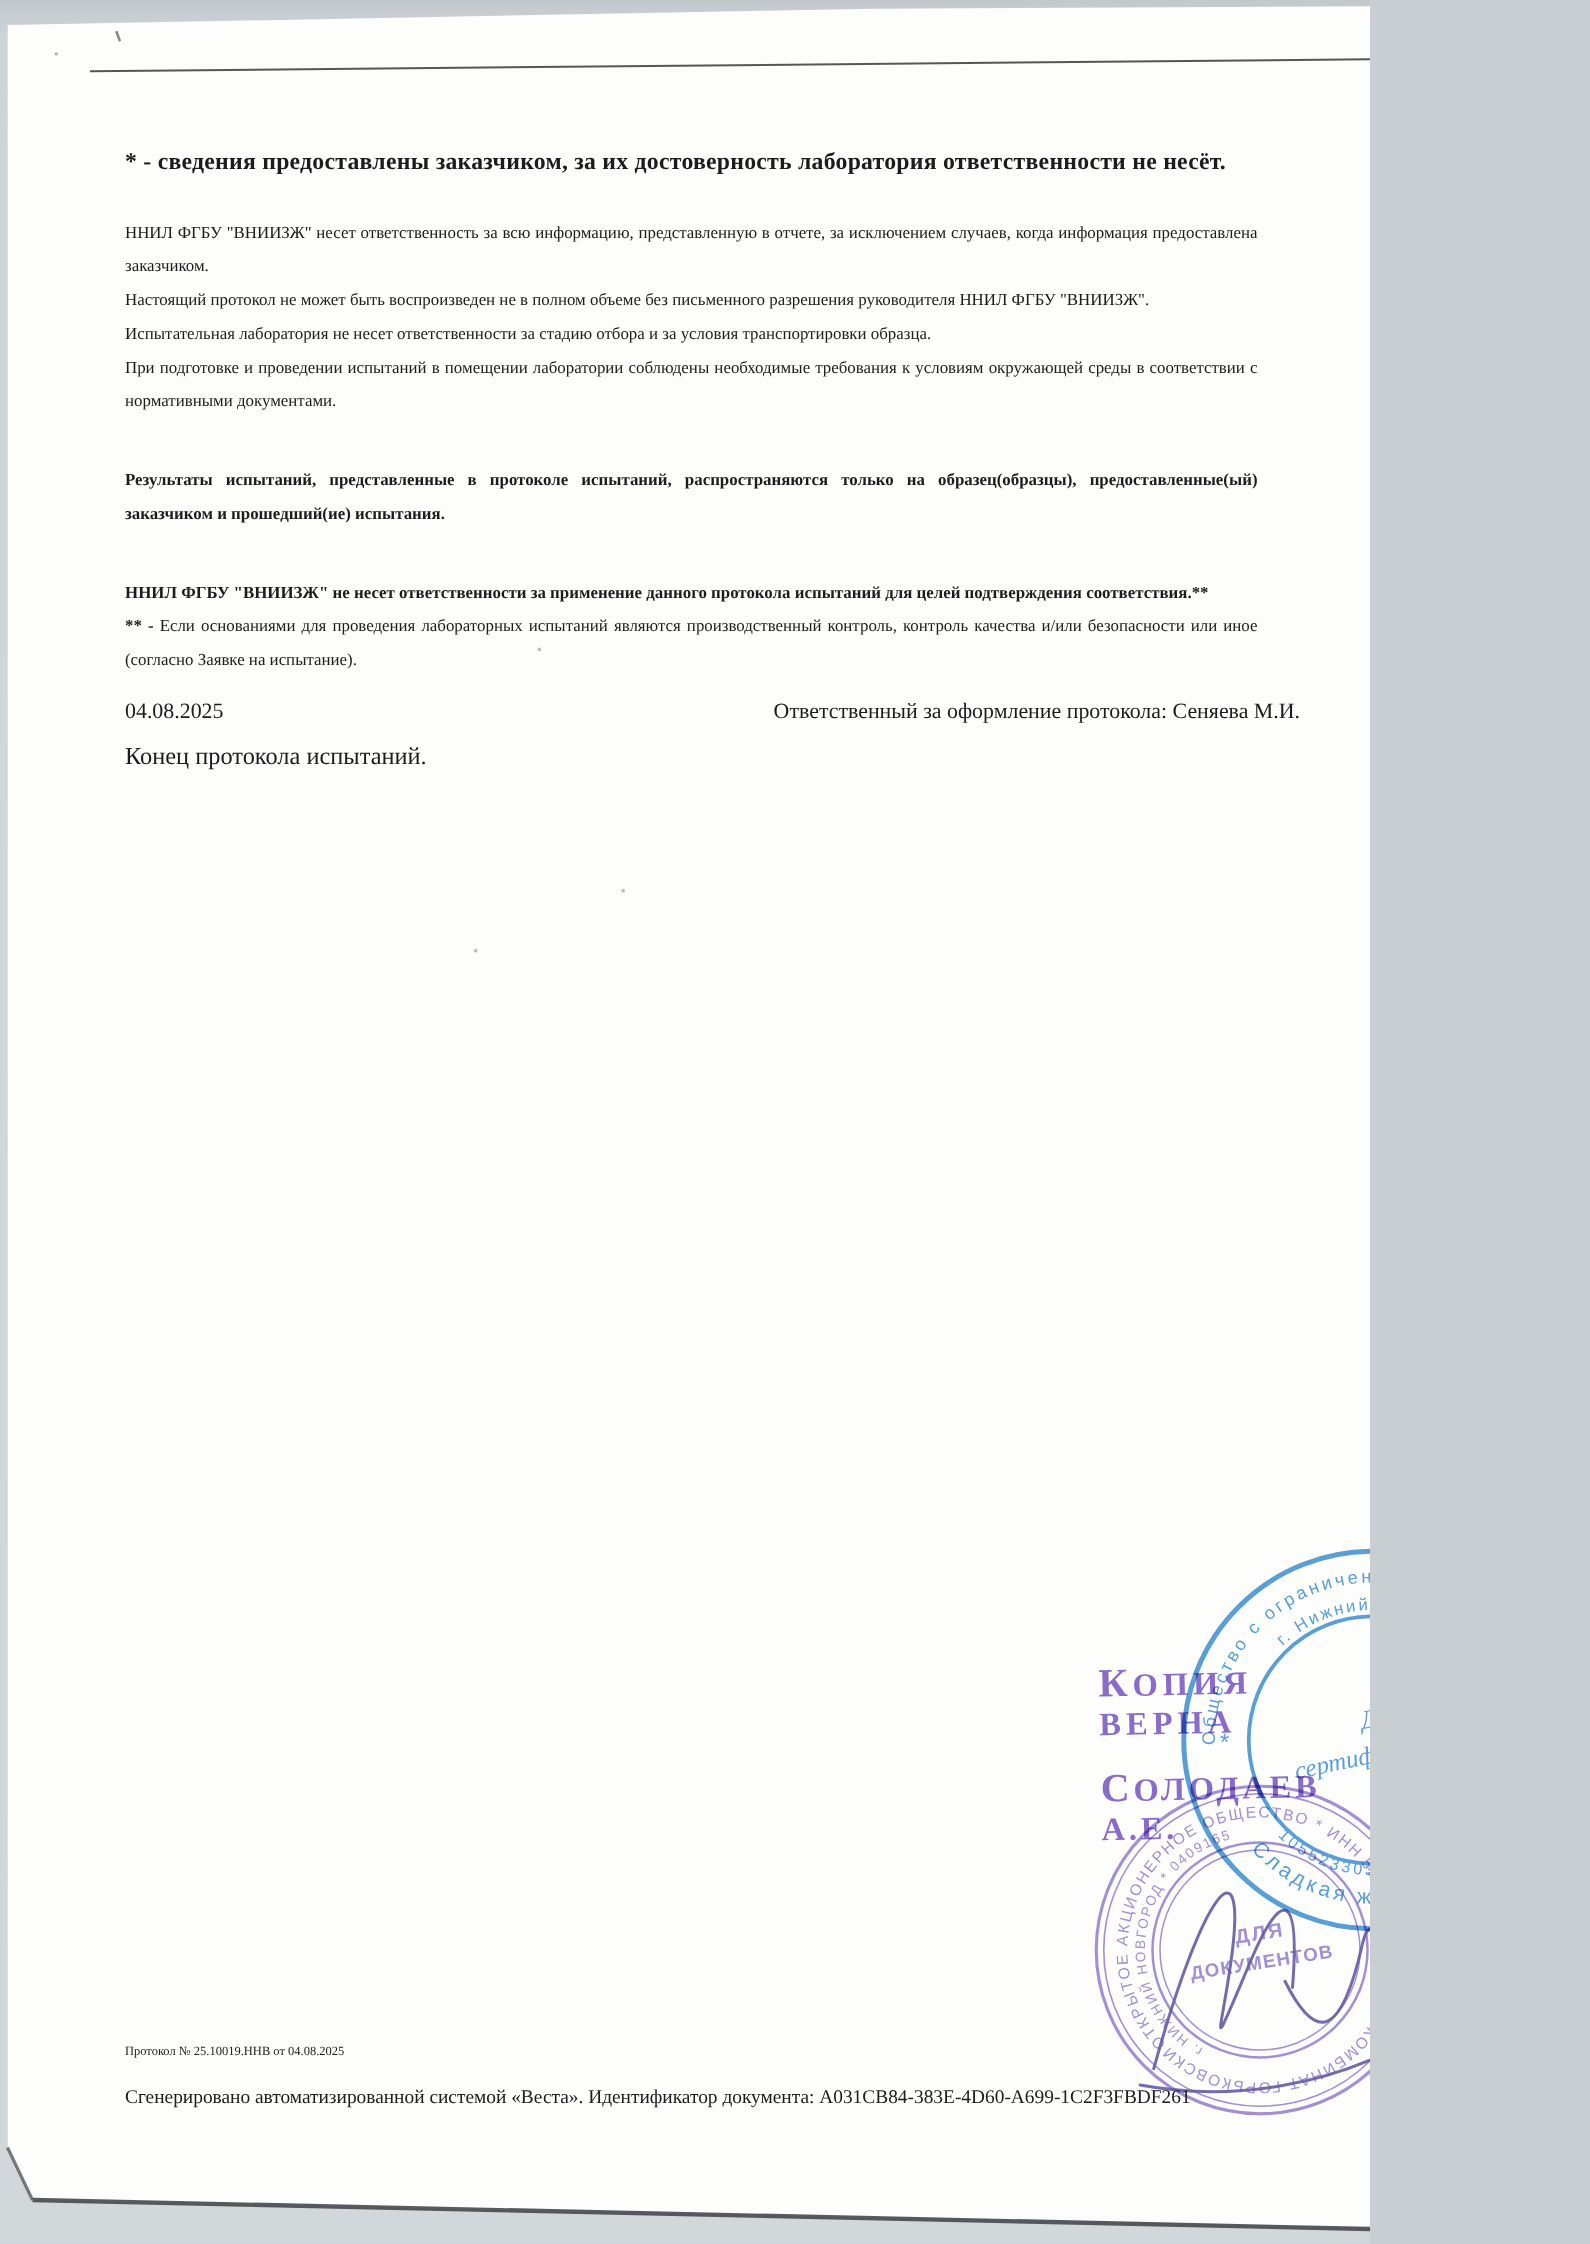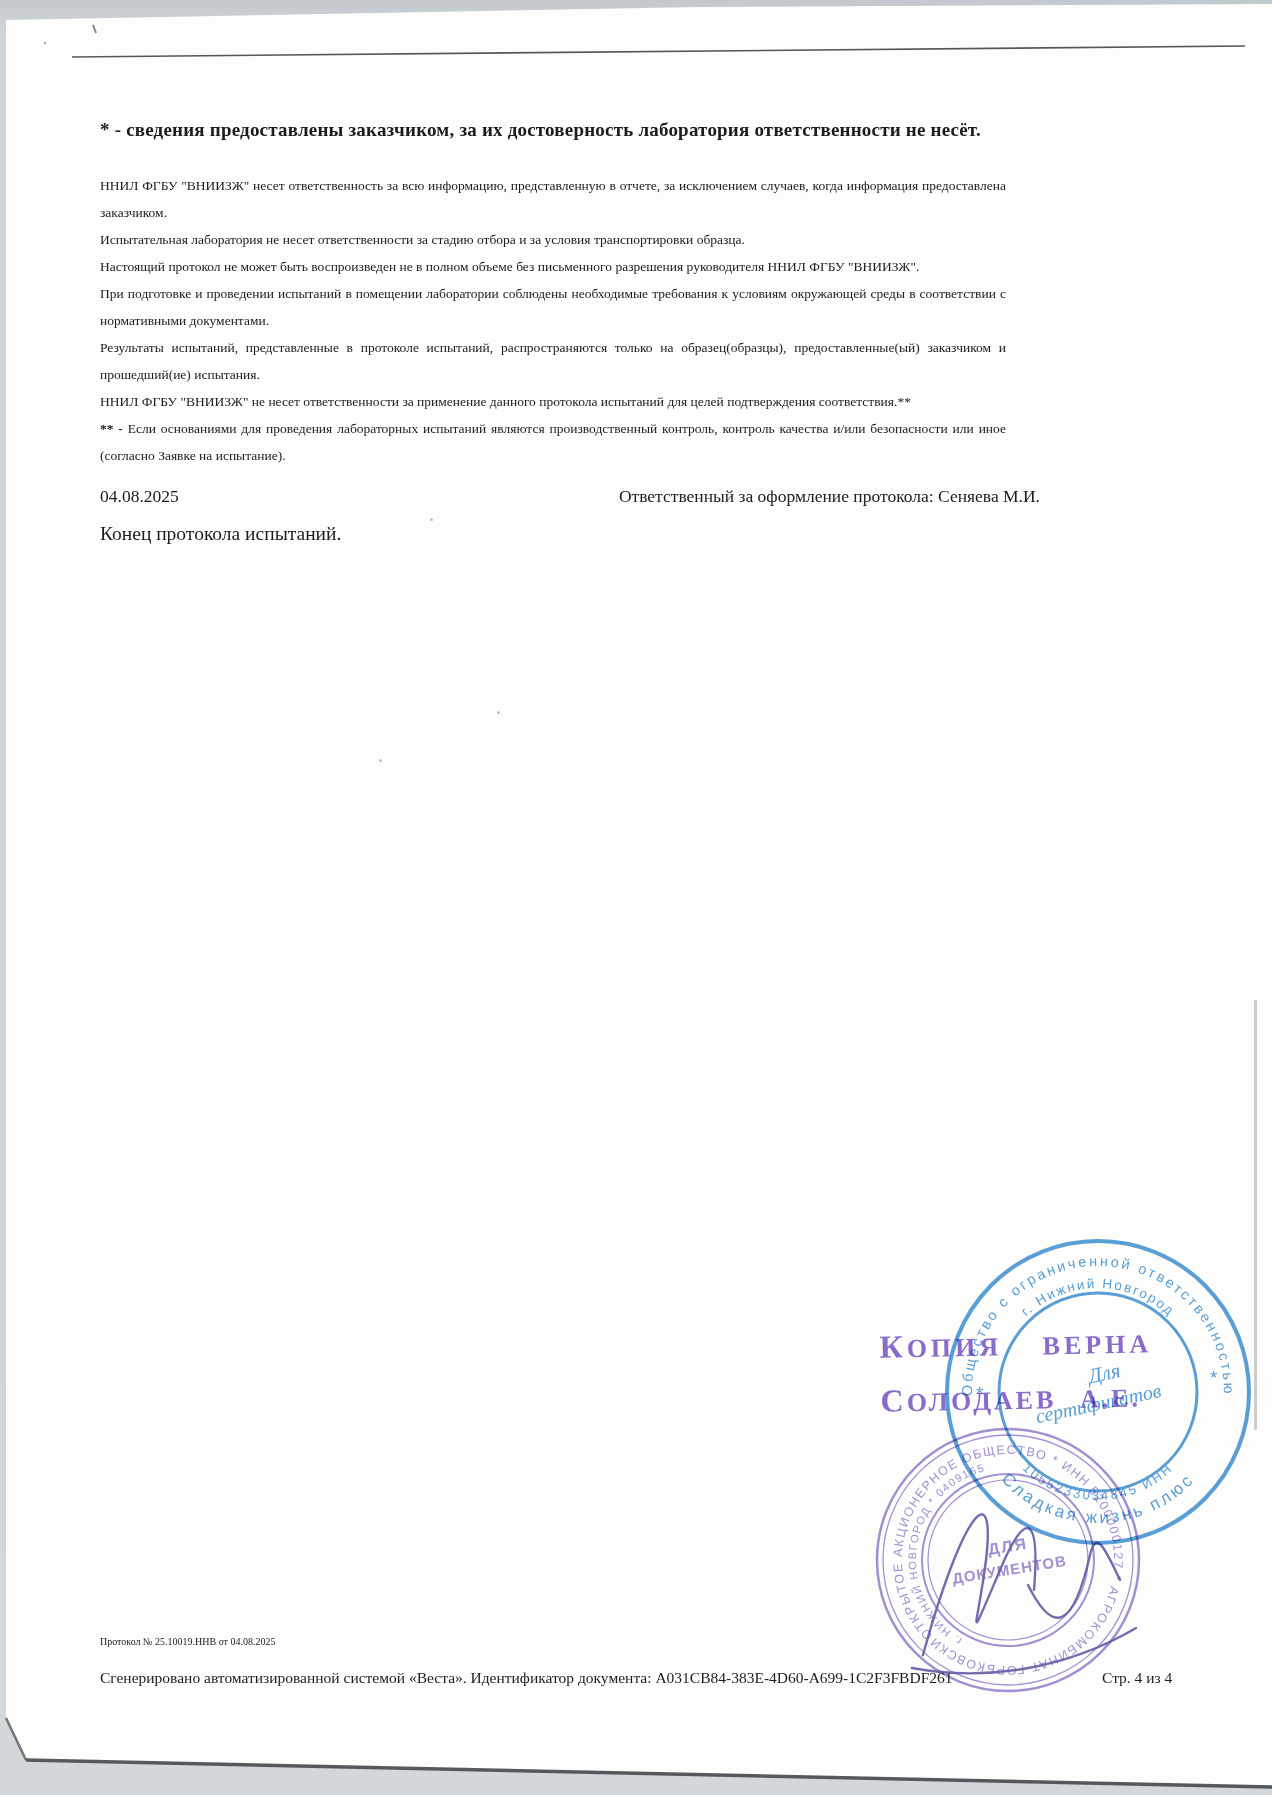--- a/index.html
+++ b/index.html
@@ -1,28 +1,28 @@
 <!DOCTYPE html>
 <html><head>
 <meta charset="utf-8">
 <style>
   html,body{margin:0;padding:0;background:#c8ced2;}
-  .canvas{position:relative;width:1272px;height:1795px;overflow:hidden;
+  .canvas{position:relative;width:1096px;height:1795px;overflow:hidden;
           background:linear-gradient(180deg,#c2c8cc 0px,#ced4d8 30px,#d2d7da 100%);
           font-family:"Liberation Serif", serif;}
   
   .sheet{position:absolute;left:0;top:0;width:1272px;height:1795px;background:#fdfdfc;
          clip-path:polygon(6px 20px,700px 7px,1272px 4px,1272px 1786px,26px 1760px,6px 1718px);}
   .edge-svg{position:absolute;left:0;top:0;width:1272px;height:1795px;pointer-events:none;}
   
   .content{position:absolute;left:100px;top:118px;width:940px;color:#1c1c1e;}
   .note-header{font-size:19px;font-weight:bold;line-height:24px;margin:0 0 30px 0;letter-spacing:.2px;}
   .paras{width:906px;font-size:13.5px;line-height:27px;text-align:justify;}
   .paras p{margin:0;}
-  .paras p.bold{font-weight:normal;}
+  .paras p.bold{font-weight:bold;margin-top:36px;}
   .fn-prefix{font-weight:bold;}
   .date-row{display:flex;justify-content:space-between;width:940px;margin-top:17px;font-size:17.5px;}
   .end-line{font-size:19.5px;margin-top:16px;}
   
   .footer-line1{position:absolute;left:100px;top:1636px;font-size:10px;color:#1d1d1f;}
   .footer-line2{position:absolute;left:100px;top:1669px;font-size:15.5px;color:#1d1d1f;}
   .footer-page{position:absolute;left:1102px;top:1669px;font-size:15.5px;color:#1d1d1f;}
   
   .stamp{mix-blend-mode:multiply;}
   .copy-stamp{position:absolute;left:880px;top:1326px;transform:rotate(-1.2deg);
@@ -53,22 +53,22 @@
 
   <div class="speck" style="left:430px;top:518px;"></div>
   <div class="speck" style="left:497px;top:711px;"></div>
   <div class="speck" style="left:379px;top:759px;"></div>
   <div class="right-streak"></div>
 
   <div class="content">
     <h1 class="note-header">* - сведения предоставлены заказчиком, за их достоверность лаборатория ответственности не несёт.</h1>
     <div class="paras">
       <p>ННИЛ ФГБУ "ВНИИЗЖ" несет ответственность за всю информацию, представленную в отчете, за исключением случаев, когда информация предоставлена заказчиком.</p>
+      <p>Настоящий протокол не может быть воспроизведен не в полном объеме без письменного разрешения руководителя ННИЛ ФГБУ "ВНИИЗЖ".</p>
       <p>Испытательная лаборатория не несет ответственности за стадию отбора и за условия транспортировки образца.</p>
-      <p>Настоящий протокол не может быть воспроизведен не в полном объеме без письменного разрешения руководителя ННИЛ ФГБУ "ВНИИЗЖ".</p>
       <p>При подготовке и проведении испытаний в помещении лаборатории соблюдены необходимые требования к условиям окружающей среды в соответствии с нормативными документами.</p>
       <p class="bold">Результаты испытаний, представленные в протоколе испытаний, распространяются только на образец(образцы), предоставленные(ый) заказчиком и прошедший(ие) испытания.</p>
       <p class="bold">ННИЛ ФГБУ "ВНИИЗЖ" не несет ответственности за применение данного протокола испытаний для целей подтверждения соответствия.**</p>
       <p><span class="fn-prefix">** - </span><span>Если основаниями для проведения лабораторных испытаний являются производственный контроль, контроль качества и/или безопасности или иное (согласно Заявке на испытание).</span></p>
     </div>
     <div class="date-row">
       <span>04.08.2025</span>
       <span>Ответственный за оформление протокола: Сеняева М.И.</span>
     </div>
     <div class="end-line">Конец протокола испытаний.</div>

